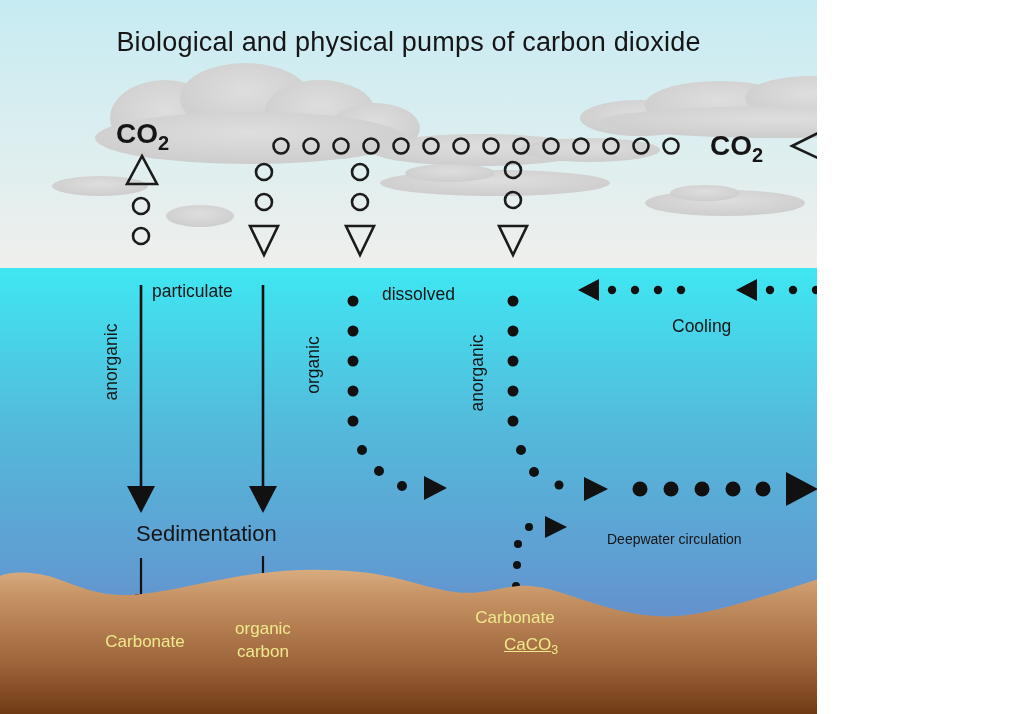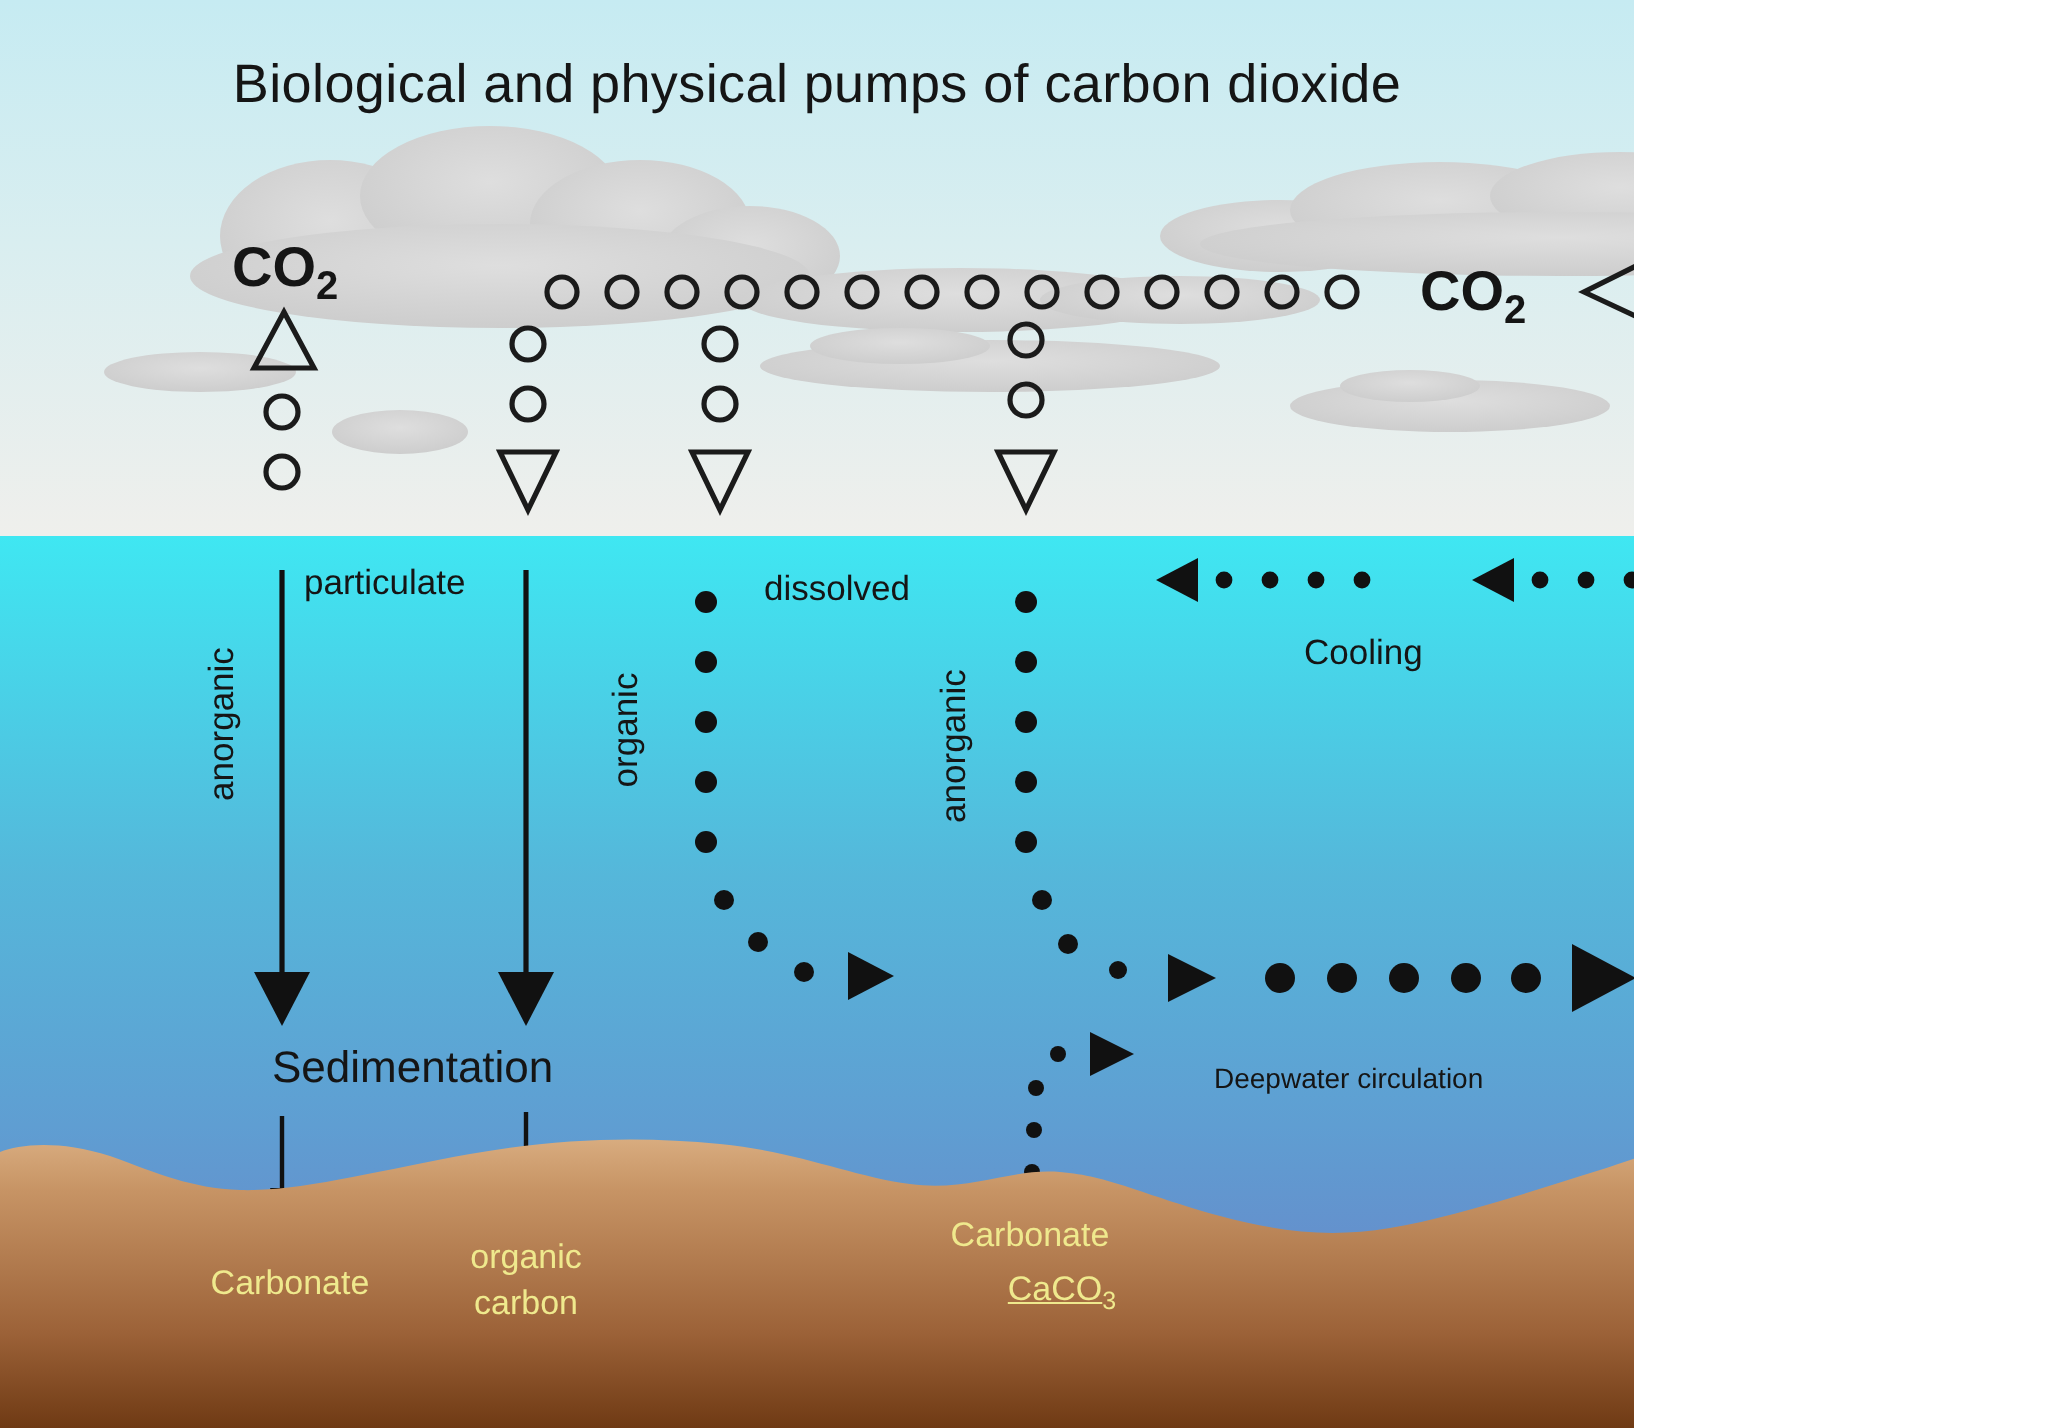--- a/index.html
+++ b/index.html
@@ -212,21 +212,21 @@
   </div>
   <div class="co2" style="left:710px;top:130px;">
     <span>CO</span><sub>2</sub>
   </div>
 
   <div class="lbl" style="left:152px;top:281px;">particulate</div>
   <div class="lbl" style="left:366px;top:284px;margin-left:16px;">dissolved</div>
   <div class="lbl vert" style="left:111px;top:362px;">anorganic</div>
   <div class="lbl vert" style="left:313px;top:365px;">organic</div>
   <div class="lbl vert" style="left:477px;top:373px;">anorganic</div>
-  <div class="lbl" style="left:652px;top:316px;">Cooling</div>
+  <div class="lbl" style="left:672px;top:316px;">Cooling</div>
   <div class="lbl vert" style="left:868px;top:372px;">Upwelling</div>
   <div class="lbl" style="left:136px;top:521px;font-size:22px;">Sedimentation</div>
   <div class="lbl" style="left:607px;top:531px;font-size:14px;">Deepwater circulation</div>
 
   <div class="lbl yellow ctr" style="left:145px;top:642px;">Carbonate</div>
   <div class="lbl yellow ctr two-line" style="left:263px;top:640px;">
     <span>organic</span><br>
     <span>carbon</span>
   </div>
   <div class="lbl yellow ctr" style="left:515px;top:618px;">Carbonate</div>

